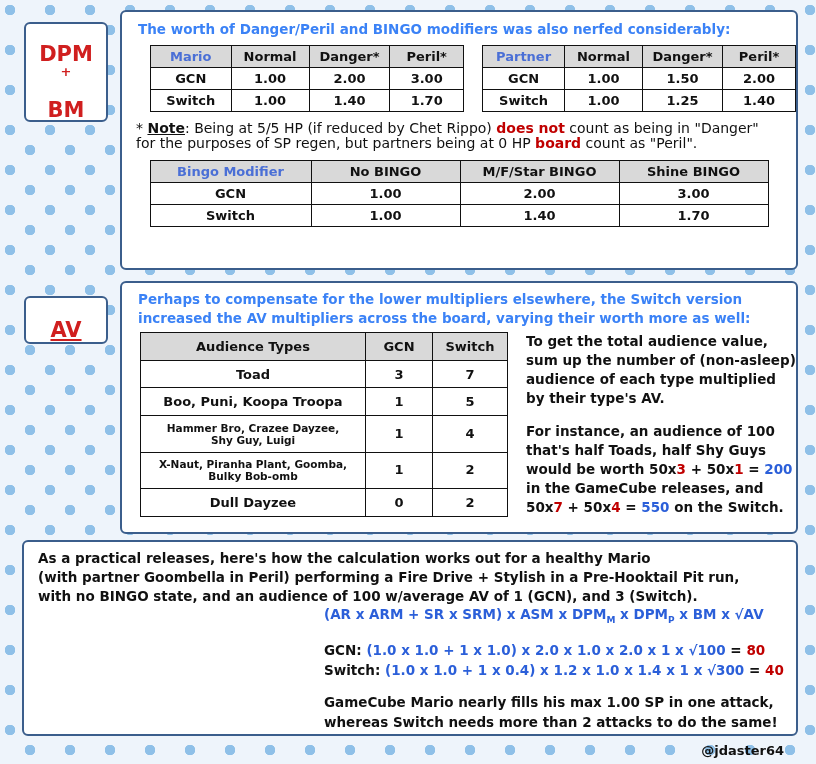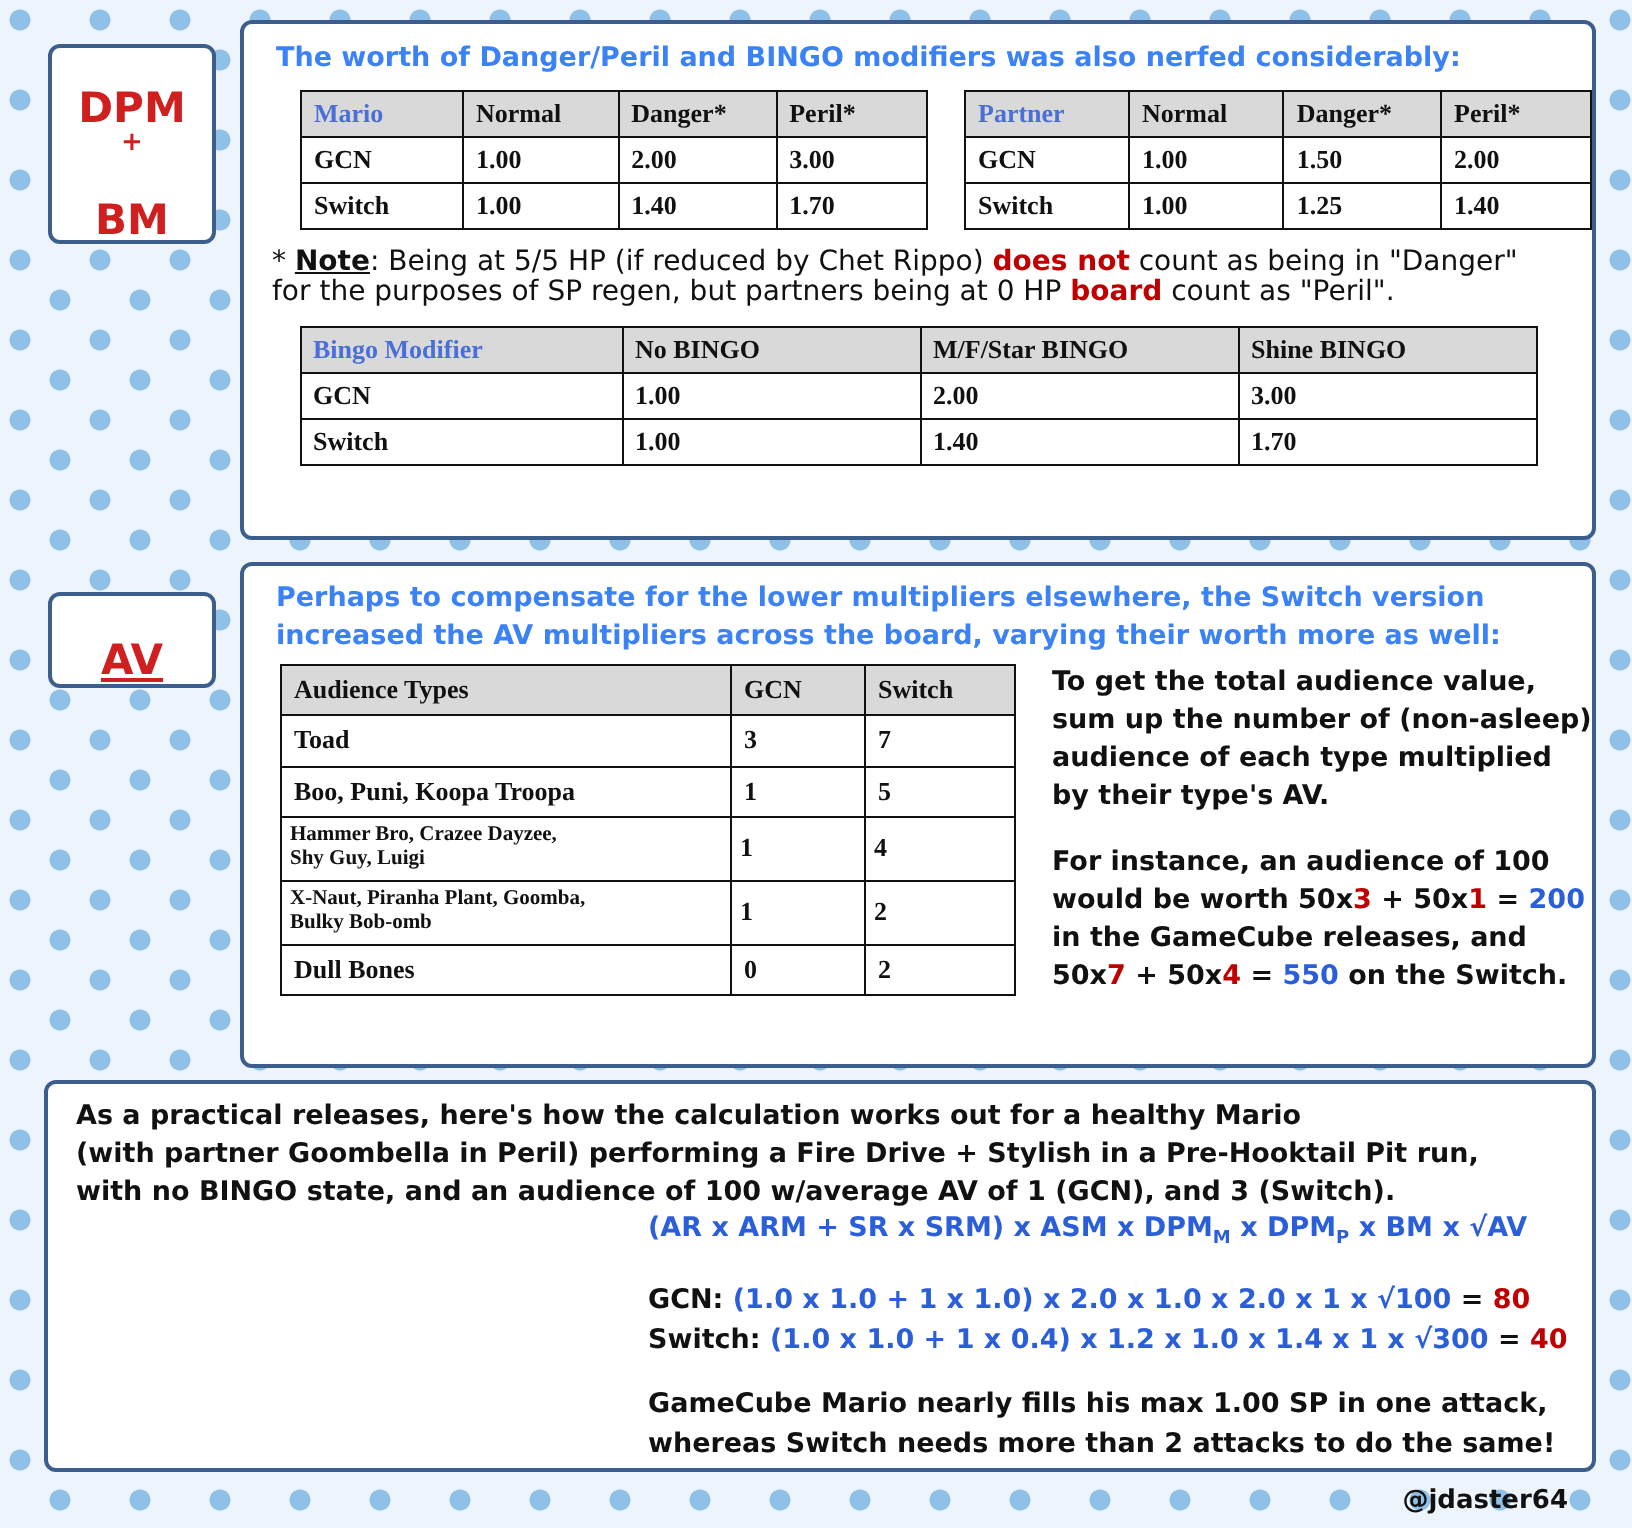--- a/index.html
+++ b/index.html
@@ -35,27 +35,26 @@
   }
   .tag .big{font-size:21px;line-height:22px;margin-top:20px;}
   .tag .plus{font-size:13px;line-height:14px;}
   .hdr{
     font-size:13.5px;font-weight:bold;color:#3b82f6;
     line-height:19px;
   }
   table{border-collapse:collapse;}
   td,th{
     border:1.6px solid #111;
-    text-align:left;
+    text-align:center;
     font-size:13px;
     font-weight:bold;
     color:#111;
     padding:3px 6px;
     background:#fff;
-    font-family:Liberation Serif, serif;
   }
   th{background:#d9d9d9;}
   th.blue{color:#4a6fd6;}
   .note{font-size:14px;color:#111;line-height:15px;}
   .note b{font-weight:bold;}
   .red{color:#c00000;font-weight:bold;}
   .small-row td{font-size:10.5px;line-height:12px;padding:2px 4px;}
   .body-txt{font-size:13.5px;font-weight:bold;color:#111;line-height:19px;}
   .formula{font-size:13.5px;font-weight:bold;color:#111;line-height:20px;}
   .blue-t{color:#2b5fd9;}
@@ -192,34 +191,35 @@
         <td style="font-size:13px;">1</td>
         <td style="font-size:13px;">4</td>
       </tr>
       <tr class="small-row">
         <td style="white-space:pre-line;">X-Naut, Piranha Plant, Goomba,
 Bulky Bob-omb</td>
         <td style="font-size:13px;">1</td>
         <td style="font-size:13px;">2</td>
       </tr>
       <tr>
-        <td>Dull Bones</td>
+        <td>Dull Dayzee</td>
         <td>0</td>
         <td>2</td>
       </tr>
     </tbody>
       </table>
 
     <div class="body-txt" style="padding-left:18px;">
       <div>To get the total audience value,</div>
       <div>sum up the number of (non-asleep)</div>
       <div>audience of each type multiplied</div>
       <div>by their type's AV.</div>
       <div style="height:14px;"></div>
       <div>For instance, an audience of 100</div>
+      <div>that's half Toads, half Shy Guys</div>
       <div>
         <span>would be worth 50x</span><span class="red-t">3</span><span> + 50x</span><span class="red-t">1</span><span> = </span><span class="blue-t">200</span>
       </div>
       <div>in the GameCube releases, and</div>
       <div>
         <span>50x</span><span class="red-t">7</span><span> + 50x</span><span class="red-t">4</span><span> = </span><span class="blue-t">550</span><span> on the Switch.</span>
       </div>
     </div>
   </div>
 </div>

